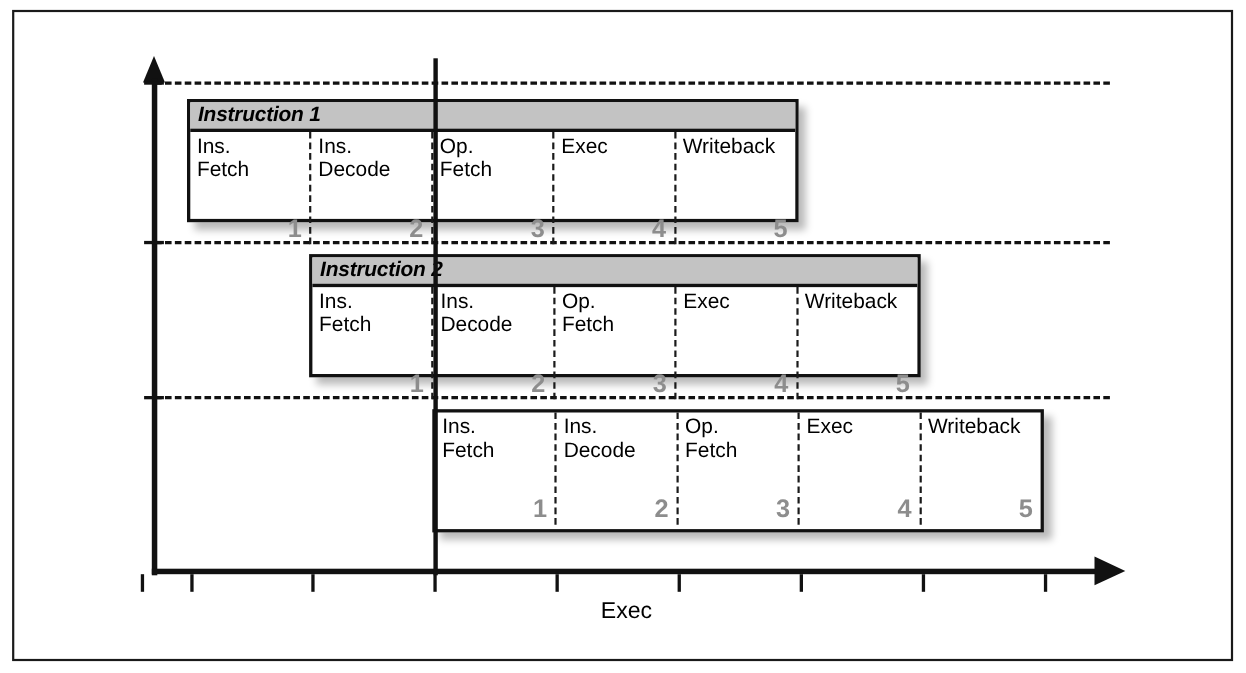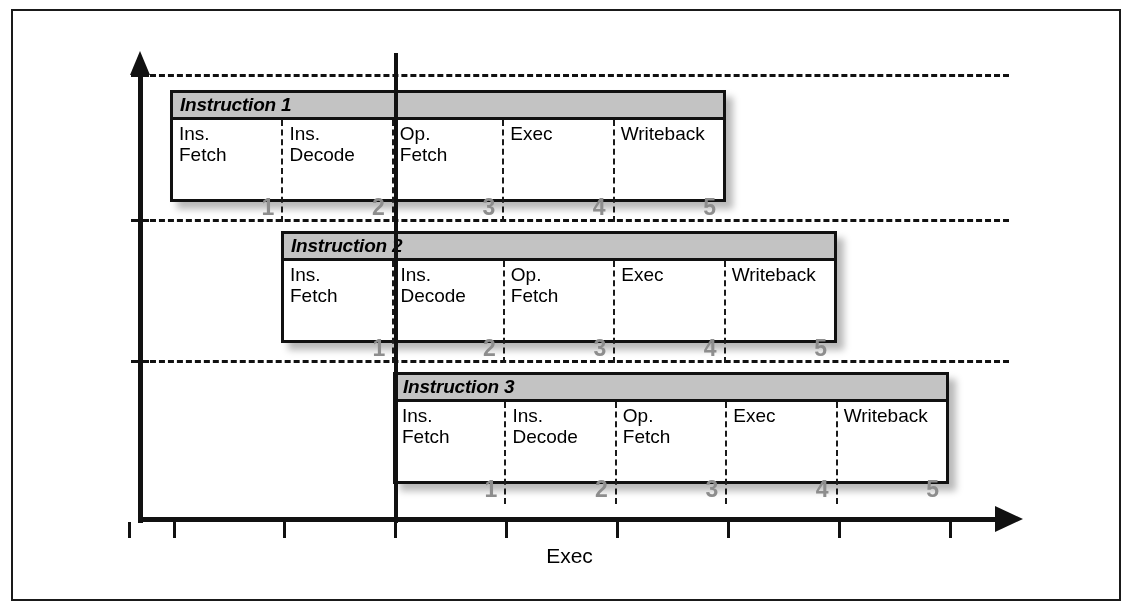--- a/index.html
+++ b/index.html
@@ -245,23 +245,20 @@
               <div class="stage-name">Exec</div>
               <div class="stage-num">4</div>
             </div>
             <div class="stage-cell">
               <div class="stage-name">Writeback</div>
               <div class="stage-num">5</div>
             </div>
           </div>
         </div>
         <div class="instr-box" style="left: 380px; top: 361px; width: 556px; height: 112px;">
-          <div class="instr-header">
-            <div class="instr-header-label">Instruction 3</div>
-          </div>
           <div class="stage-row">
             <div class="stage-cell">
               <div class="stage-name">Ins.
 Fetch</div>
               <div class="stage-num">1</div>
             </div>
             <div class="stage-cell">
               <div class="stage-name">Ins.
 Decode</div>
               <div class="stage-num">2</div>

